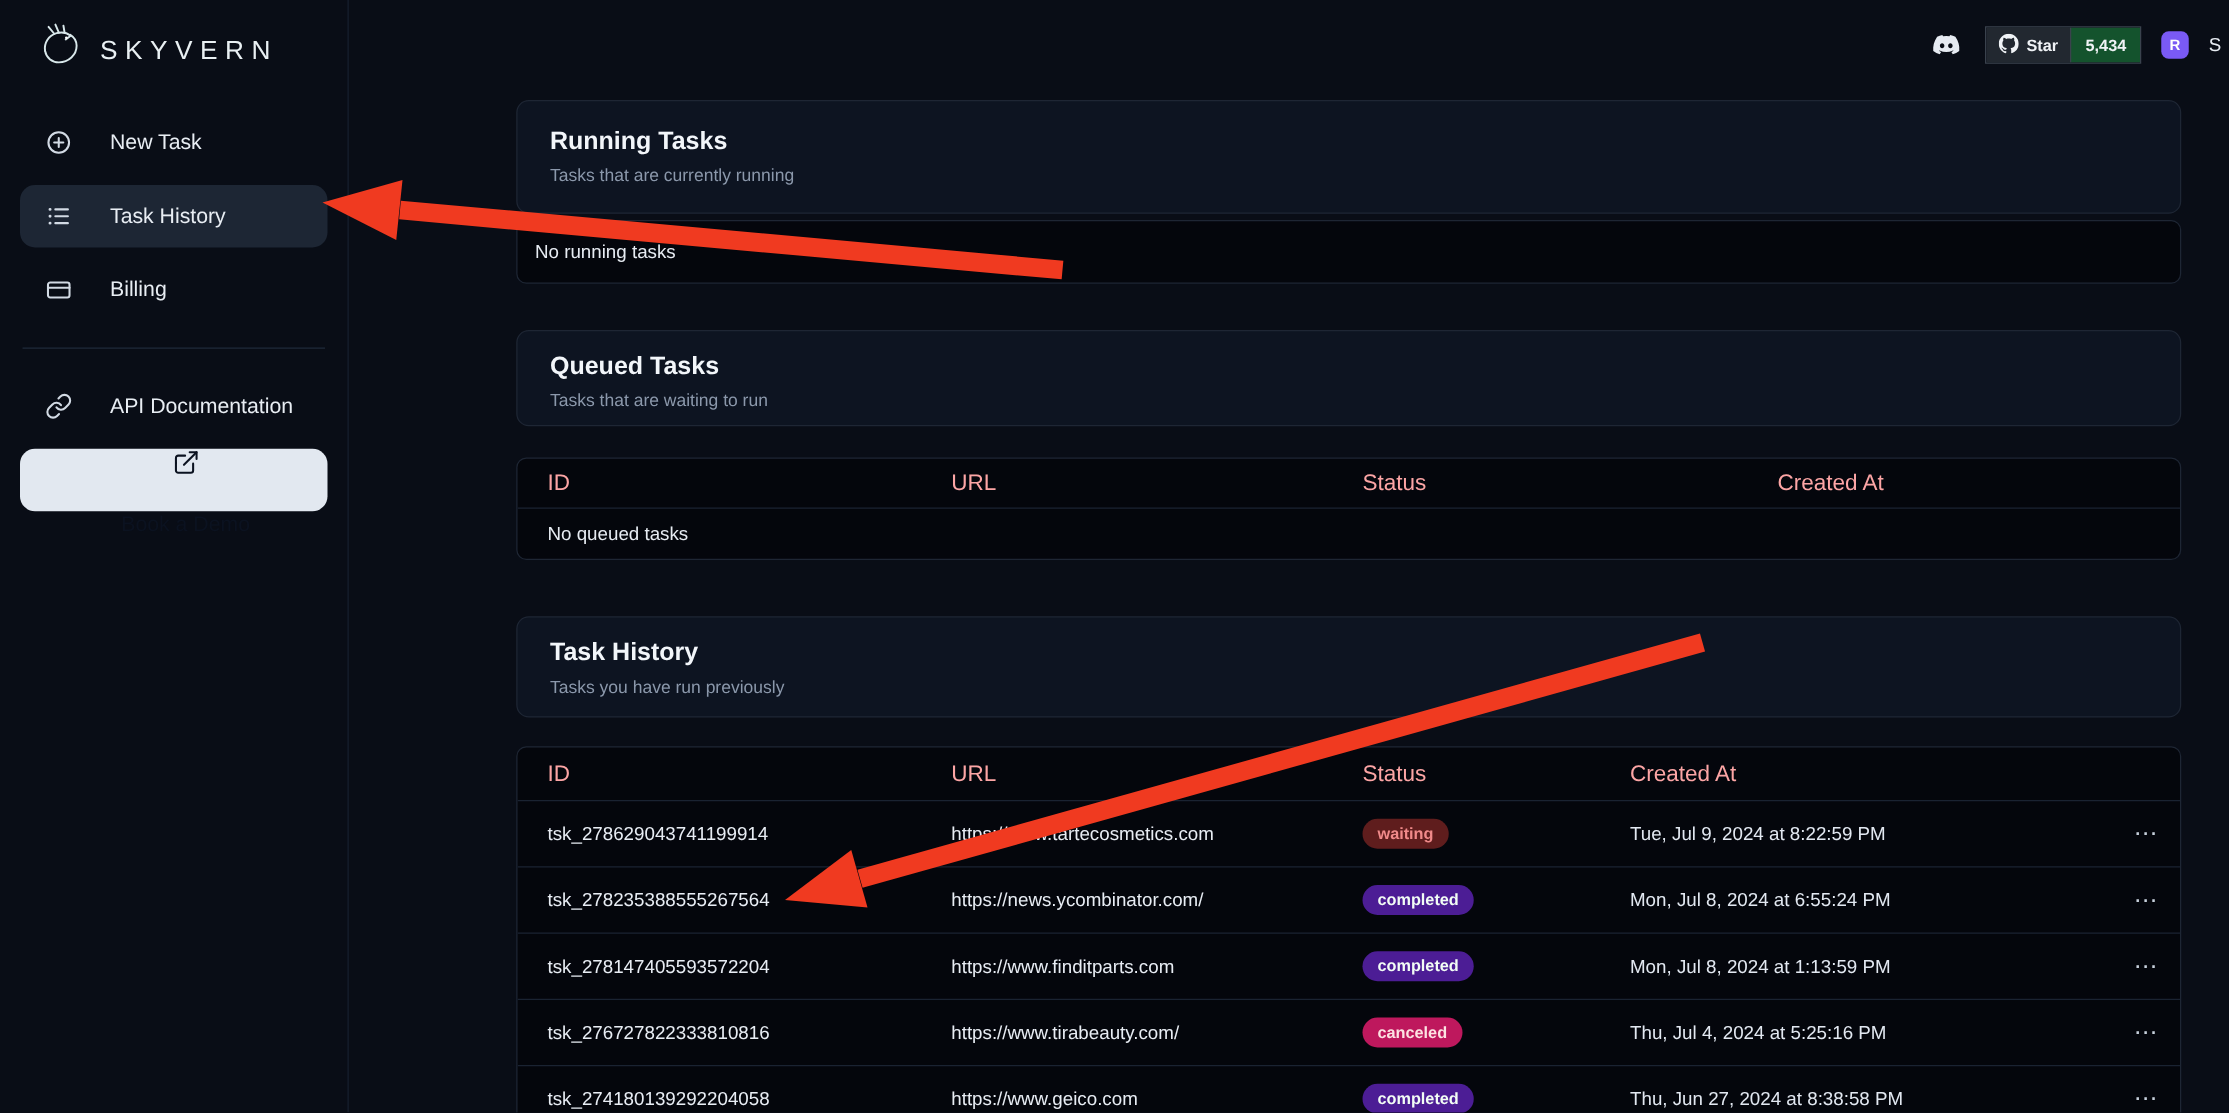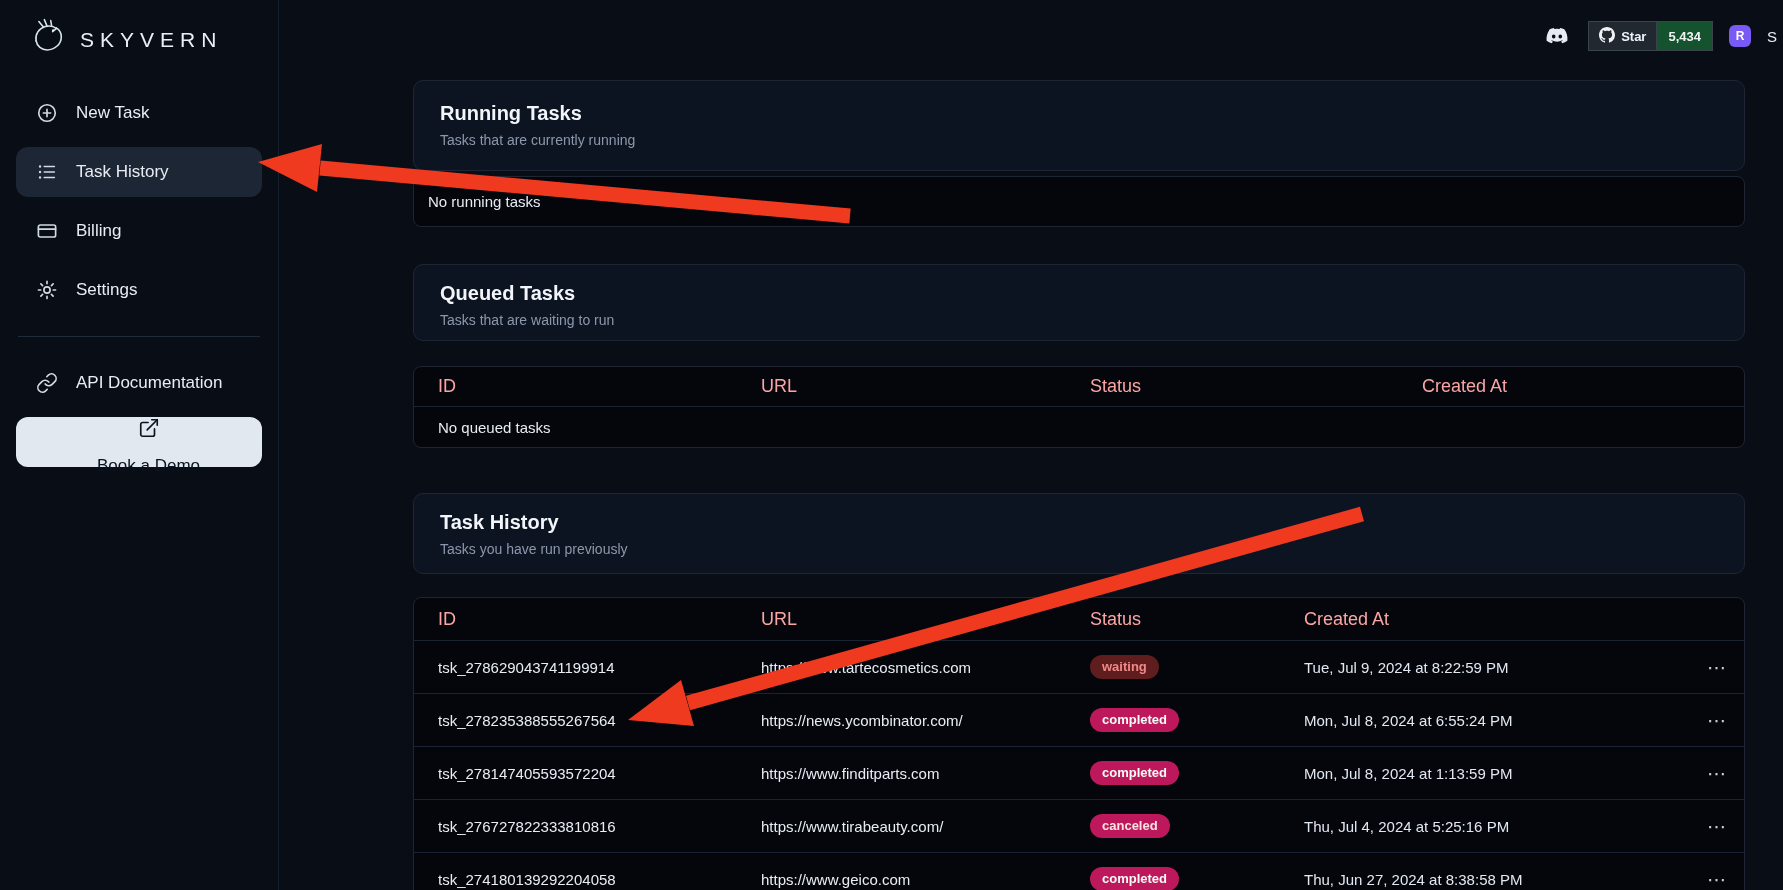--- a/index.html
+++ b/index.html
@@ -17,21 +17,21 @@
   }
   .brand {
     display:flex; align-items:center; gap:10px;
     padding:16px 14px 10px 26px; cursor:pointer;
   }
   .brand-name {
     font-size:21px; letter-spacing:6px; font-weight:400; color:#e9f0f3;
   }
   .nav { display:flex; flex-direction:column; gap:9px; margin-top:14px; padding:0 16px; }
   .nav-item {
-    display:flex; align-items:center; gap:17px;
+    display:flex; align-items:center; gap:29px;
     height:50px; padding-left:19px; border-radius:12px;
     font-size:17px; color:#e8edf3; cursor:pointer; text-decoration:none;
   }
   .nav-item .nav-icon { width:24px; height:24px; display:flex; align-items:center; justify-content:center; color:#d2dae4; }
   .nav-item.active { background:#1d2634; }
   .nav-item.light { background:#e2e8f0; color:#0b1220;flex-direction:column; }
   .nav-item.light .nav-icon { color:#0b1220; }
   .nav-divider { border-top:1px solid #1f2a3a; margin:12px 2px; }
 
   
@@ -82,21 +82,21 @@
   .row-h-head { height:42px; }
   .row-h { height:53px; border-top:1px solid #1a2332; font-size:15px; color:#e8edf4; cursor:pointer; }
   .row-empty { height:41px; border-top:1px solid #1a2332; padding-left:24px; }
   .cell-date { color:#e2e8f1; }
 
   .badge {
     display:inline-block; padding:3px 12px; border-radius:999px;
     font-size:13px; font-weight:700; line-height:1.35;
   }
   .badge[data-status="failed"]    { background:#5f1d1d; color:#f08a8a; }
-  .badge[data-status="completed"] { background:#be185d; color:#f2fdf5; }
+  .badge[data-status="completed"] { background:#4c1d95; color:#f2fdf5; }
   .badge[data-status="canceled"]  { background:#be185d; color:#fde2e2; }
 
   .dots-btn {
     background:none; border:none; color:#c7d0dc; font-size:19px;
     cursor:pointer; justify-self:start; line-height:1; padding:2px 4px;
   }
 
   .arrows { position:absolute; left:0; top:0; z-index:60; pointer-events:none; }
 </style>
 </head>
@@ -139,29 +139,20 @@
     <a class="nav-item">
       <span class="nav-icon">
         <svg viewBox="0 0 24 24" width="22" height="22" fill="none" stroke="currentColor" stroke-width="1.8" stroke-linecap="round">
             <rect x="2.6" y="5.5" width="18.8" height="13" rx="2"></rect>
             <path d="M2.6 10h18.8"></path>
           </svg>
       </span>
       <span class="nav-label">Billing</span>
     </a>
 
-    <a class="nav-item">
-      <span class="nav-icon">
-        <svg viewBox="0 0 24 24" width="22" height="22" fill="none" stroke="currentColor" stroke-width="1.8" stroke-linecap="round">
-            <circle cx="12" cy="12" r="3.4"></circle>
-            <path d="M12 2.6v2.6M12 18.8v2.6M2.6 12h2.6M18.8 12h2.6M5.3 5.3l1.9 1.9M16.8 16.8l1.9 1.9M18.7 5.3l-1.9 1.9M7.2 16.8l-1.9 1.9"></path>
-          </svg>
-      </span>
-      <span class="nav-label">Settings</span>
-    </a>
 
     <div class="nav-divider"></div>
 
     <a class="nav-item">
       <span class="nav-icon">
         <svg viewBox="0 0 24 24" width="22" height="22" fill="none" stroke="currentColor" stroke-width="1.8" stroke-linecap="round" stroke-linejoin="round">
             <path d="M10 13a5 5 0 0 0 7.54.54l3-3a5 5 0 0 0-7.07-7.07l-1.72 1.71"></path>
             <path d="M14 11a5 5 0 0 0-7.54-.54l-3 3a5 5 0 0 0 7.07 7.07l1.71-1.71"></path>
           </svg>
       </span>

